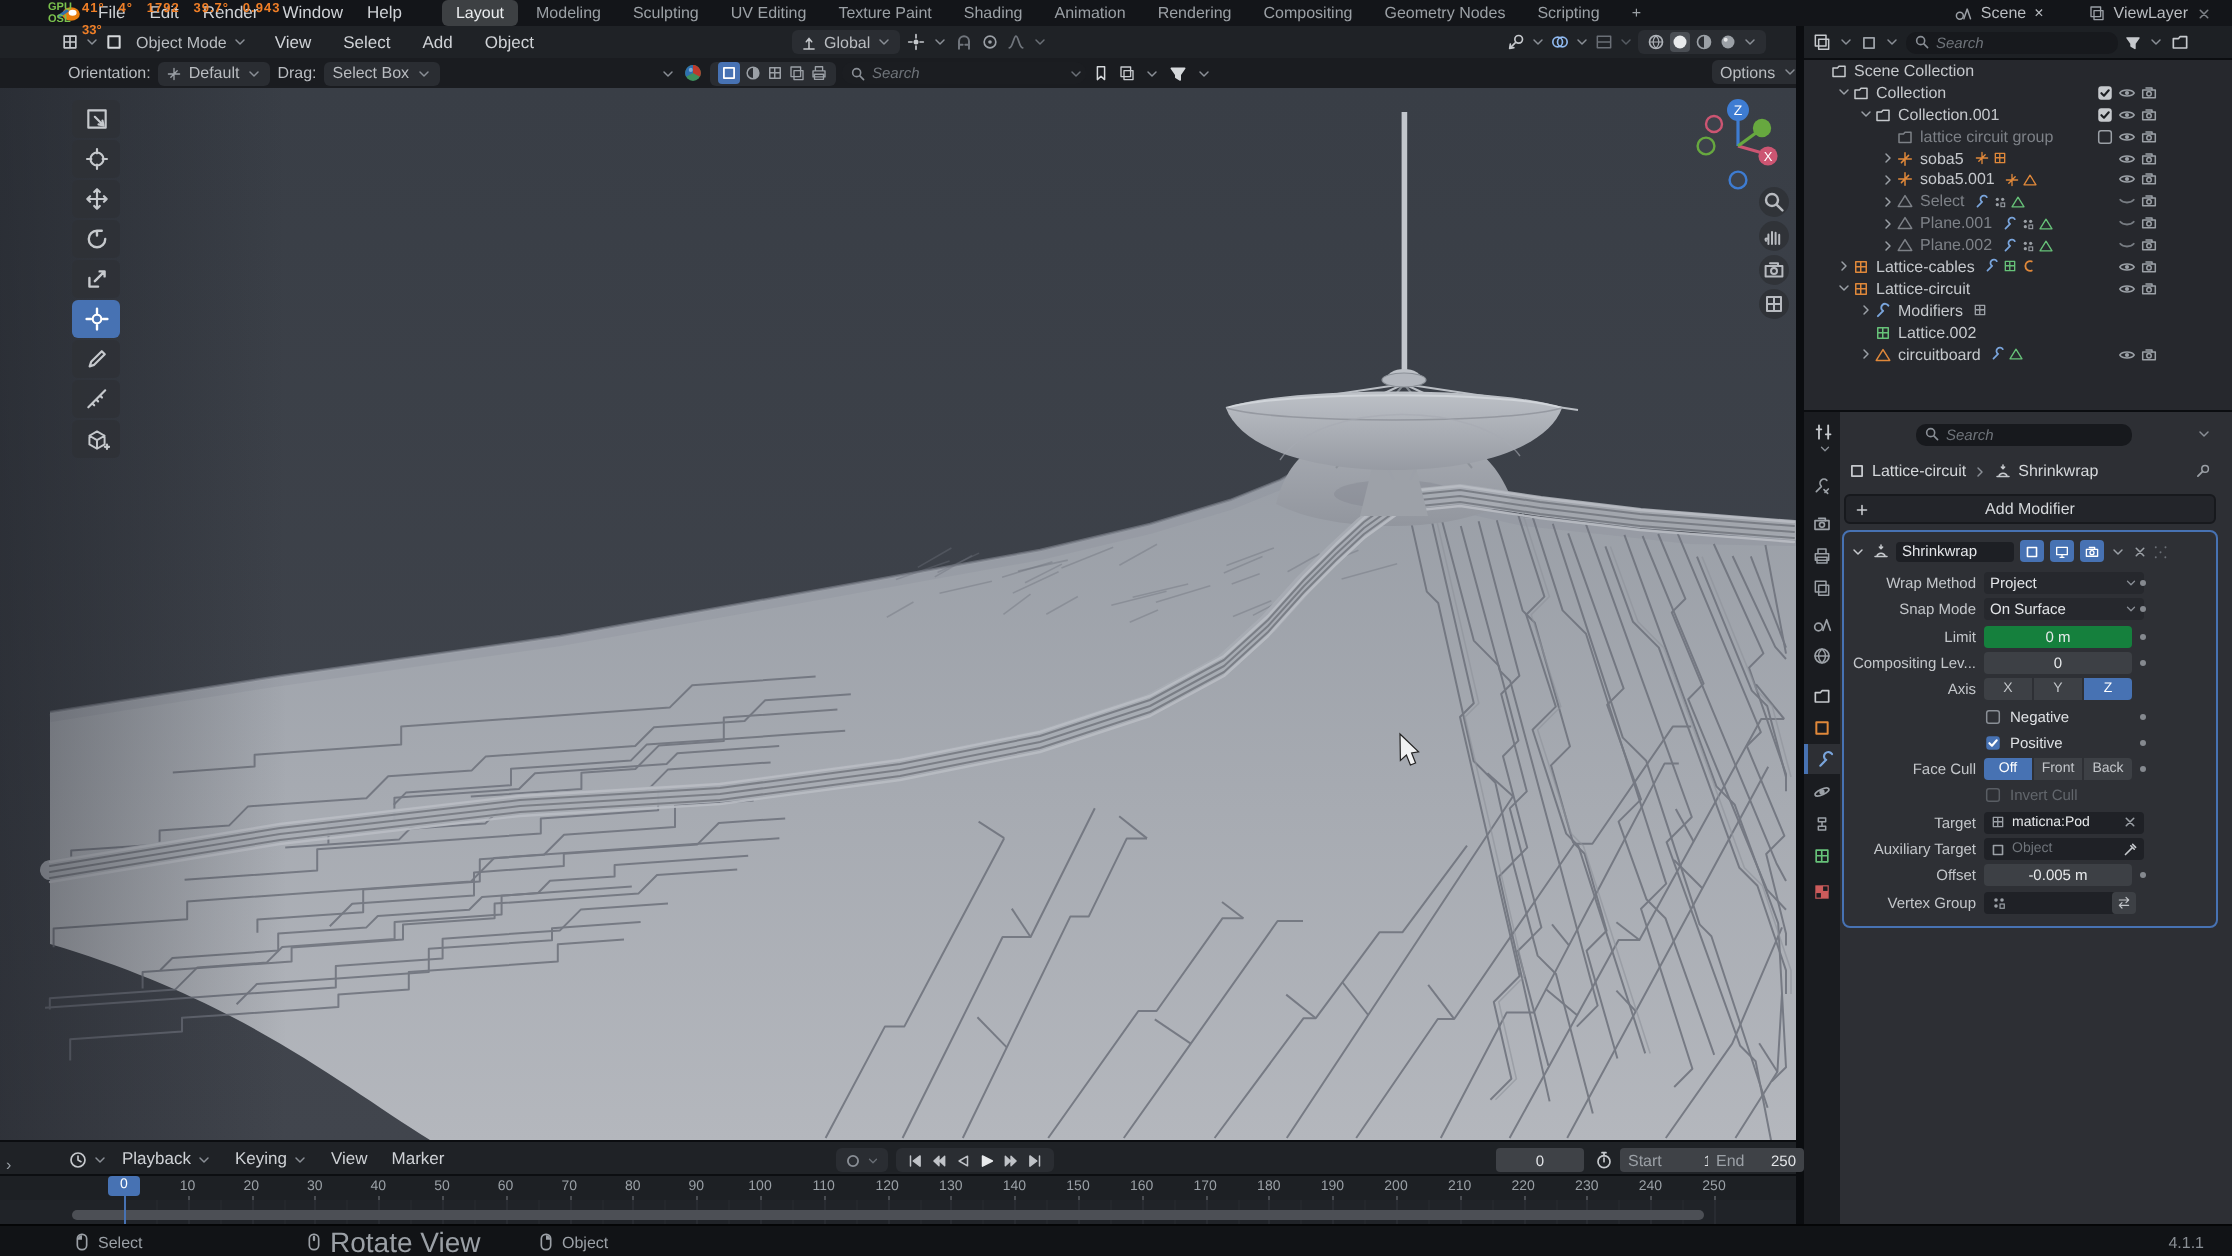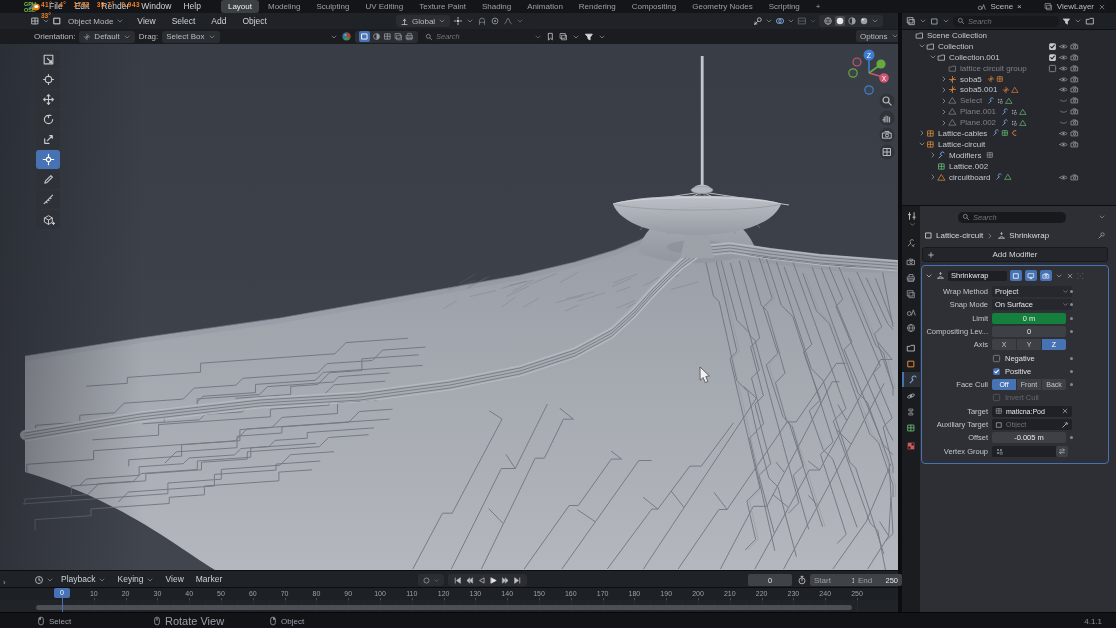--- a/index.html
+++ b/index.html
@@ -1711,21 +1711,21 @@
         </span>
         <span style="color: rgb(155, 160, 166); font-size: 8px;">Select</span>
       </span>
       <span class="flexr" style="position: absolute; left: 152px; top: 2.5px; height: 11px; gap: 3px;">
         <span class="ic" style="width: 10px; height: 10px;">
           <svg width="10" height="10" viewBox="0 0 12 12">
             <rect x="3.2" y="1.4" width="5.6" height="9.2" rx="2.6" fill="none" stroke="#9ba0a6"></rect>
             <rect x="5.3" y="2.3" width="1.4" height="3.2" rx=".7" fill="#9ba0a6"></rect>
           </svg>
         </span>
-        <span style="color: rgb(155, 160, 166); font-size: 11px;">Rotate View</span>
+        <span style="color: rgb(155, 160, 166); font-size: 14px;">Rotate View</span>
       </span>
       <span class="flexr" style="position: absolute; left: 268px; top: 2.5px; height: 11px; gap: 3px;">
         <span class="ic" style="width: 10px; height: 10px;">
           <svg width="10" height="10" viewBox="0 0 12 12">
             <rect x="3.2" y="1.4" width="5.6" height="9.2" rx="2.6" fill="none" stroke="#9ba0a6"></rect>
             <path d="M8.6 4.6H6V1.9a2.6 2.6 0 0 1 2.6 2.7Z" fill="#9ba0a6"></path>
           </svg>
         </span>
         <span style="color: rgb(155, 160, 166); font-size: 8px;">Object</span>
       </span>

